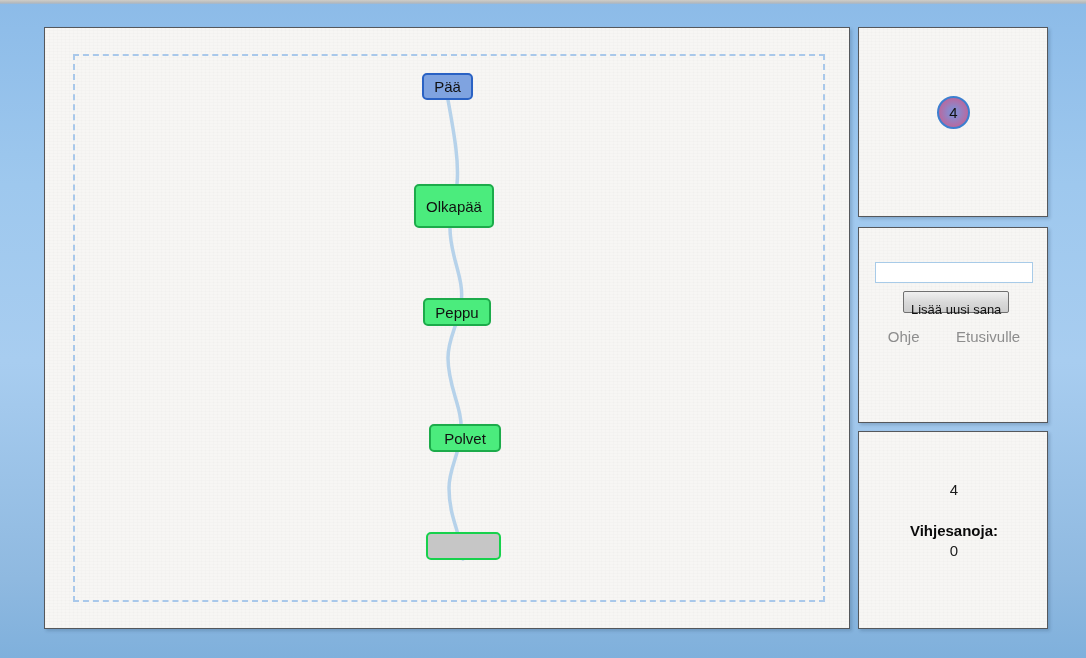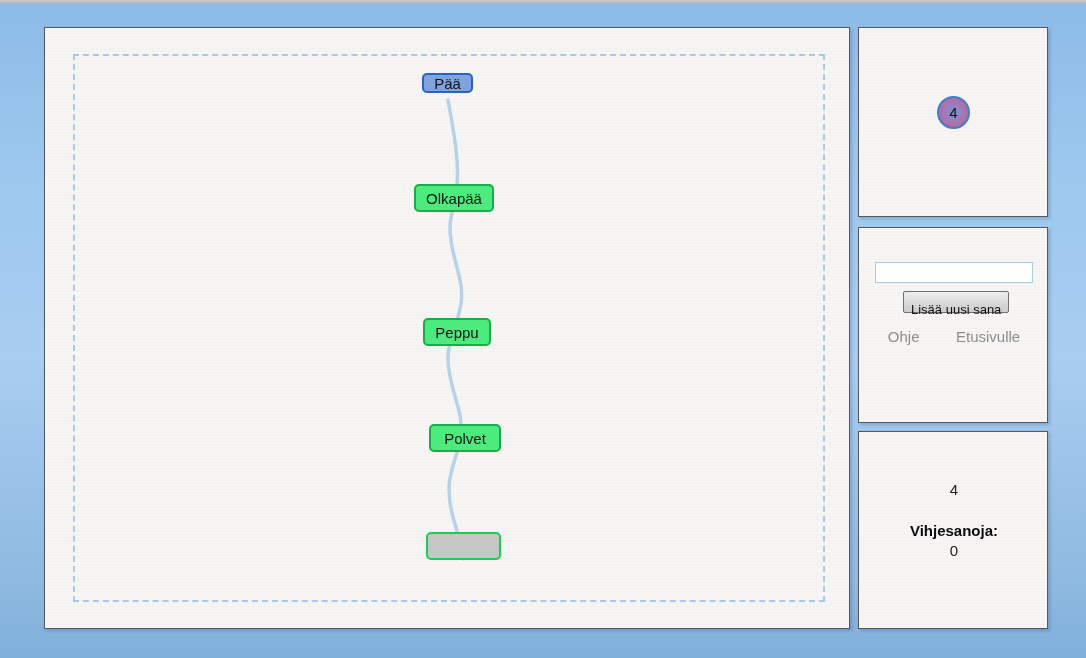--- a/index.html
+++ b/index.html
@@ -146,29 +146,29 @@
     <path d="M 403,72
              C 410,110 414,135 412,156
              C 410,178 405,185 405,200
              C 405,230 420,250 416,276
              C 412,300 403,310 403,330
              C 403,360 418,380 416,404
              C 414,428 404,440 404,460
              C 404,490 416,505 418,531" fill="none" stroke="#b6d2ea" stroke-width="3.5" stroke-linecap="round"></path>
   </svg>
 
-  <div class="node blue" style="left:377px; top:45px;  width:51px; height:20px;">
+  <div class="node blue" style="left:377px; top:45px;  width:51px; height:27px;">
     <span>Pää</span>
   </div>
 
-  <div class="node green" style="left:369px; top:156px; width:80px; height:28px;">
+  <div class="node green" style="left:369px; top:156px; width:80px; height:44px;">
     <span>Olkapää</span>
   </div>
 
-  <div class="node green" style="left:378px; top:290px; width:68px; height:28px;">
+  <div class="node green" style="left:378px; top:270px; width:68px; height:28px;">
     <span>Peppu</span>
   </div>
 
   <div class="node green" style="left:384px; top:396px; width:72px; height:28px;">
     <span>Polvet</span>
   </div>
 
   <div class="node empty" style="left:381px; top:504px; width:75px; height:28px;">
     <span></span>
   </div>

